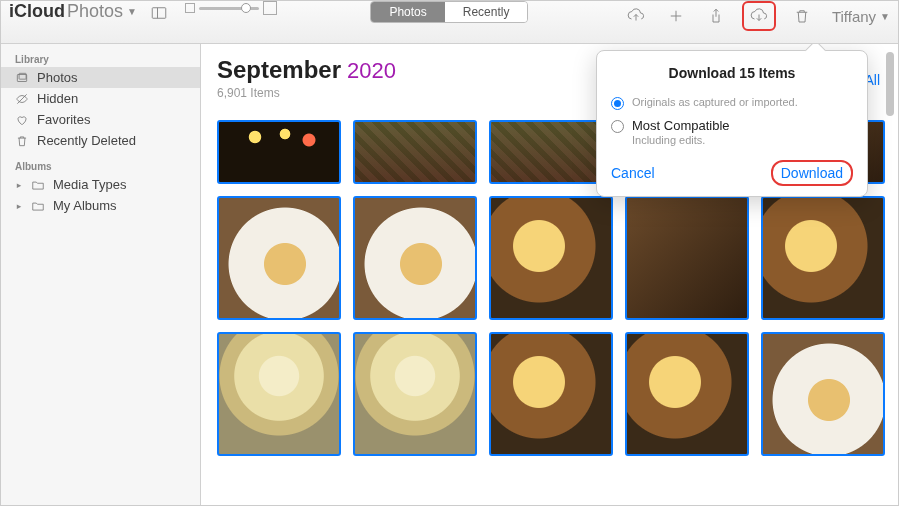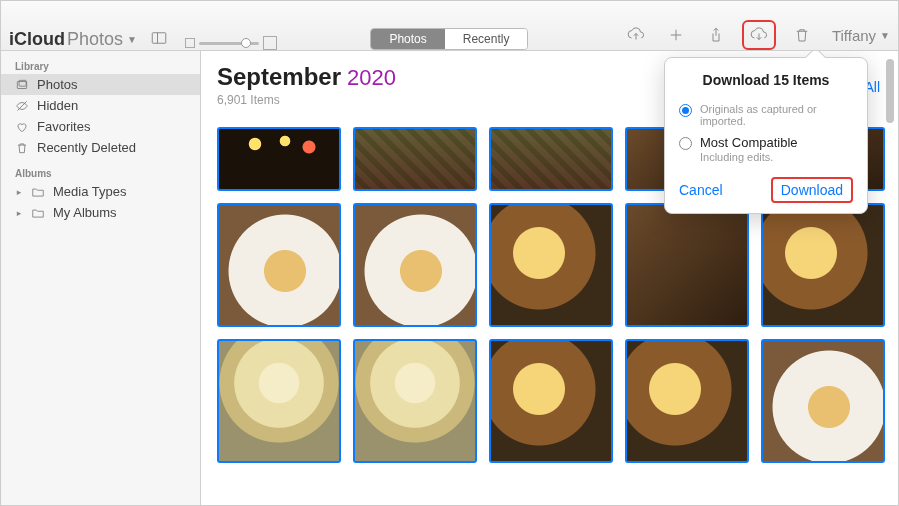--- a/index.html
+++ b/index.html
@@ -1,18 +1,18 @@
 <!DOCTYPE html>
 <html><head>
 <meta charset="utf-8">
 <style>
 * { box-sizing: border-box; margin: 0; padding: 0; font-family: -apple-system, BlinkMacSystemFont, "Segoe UI", Helvetica, Arial, sans-serif; }
 body { width: 899px; height: 506px; overflow: hidden; background: #fff; border: 1px solid #ccc; }
 
-.toolbar { height: 50px; display: flex; align-items: flex-end; padding: 0 8px; border-bottom: 1px solid #d0d0d0; background: linear-gradient(#fafafa,#eee); gap: 8px; }
+.toolbar { height: 43px; display: flex; align-items: flex-start; padding: 0 8px; border-bottom: 1px solid #d0d0d0; background: linear-gradient(#fafafa,#eee); gap: 8px; }
 .app-title { font-size: 18px; color: #444; display:flex; align-items:center; gap:2px; }
 .app-title .bold { font-weight: 600; color:#333; }
 .app-title .light { color:#888; font-weight:400; }
 .chev { font-size:10px; color:#888; margin-left:2px; }
 
 .tb-btn { width:28px; height:24px; display:flex; align-items:center; justify-content:center; color:#888; border-radius:4px; cursor:pointer; }
 .tb-btn svg { width:18px; height:18px; stroke:#888; fill:none; stroke-width:1.3; }
 
 .zoom-ctrl { display:flex; align-items:center; gap:4px; margin-left:4px; }
 .zoom-track { width:60px; height:3px; background:#bbb; border-radius:2px; position:relative; }
@@ -47,32 +47,32 @@
 .grid { display:grid; grid-template-columns: repeat(5, 124px); gap:12px; }
 .thumb { width:124px; height:124px; border:2px solid #0a7aff; border-radius:3px; background:#222; position:relative; overflow:hidden; }
 .food { background: radial-gradient(circle at 40% 40%, #f6d478 0 25%, #8b5a2b 26% 55%, #3a2a18 56% 100%); }
 .food2 { background: radial-gradient(circle at 55% 55%, #e8c070 0 22%, #f3efe6 23% 60%, #7a5a3a 61% 100%); }
 .food3 { background: linear-gradient(135deg,#6b4a2a,#2e1e10); }
 .drink { background: radial-gradient(circle at 50% 35%, #f4edc8 0 20%, #eadfa8 21% 45%, #cbb97c 46% 60%, #9a916d 61% 100%); }
 .mural { background: repeating-linear-gradient(45deg,#b88,#b88 6px,#976 6px,#976 12px), linear-gradient(#8a6,#764); background-blend-mode: multiply; }
 .lights { background: radial-gradient(circle at 30% 25%,#ffe16b 0 6%,transparent 7%), radial-gradient(circle at 55% 20%,#ffe16b 0 6%,transparent 7%), radial-gradient(circle at 75% 30%,#ff6b4a 0 6%,transparent 7%), #1a1208; }
 .row1-short { height:64px; }
 
-.popover { position:absolute; top:6px; right:30px; width:204px; background:#fff; border:1px solid #ccc; border-radius:8px; box-shadow:0 6px 24px rgba(0,0,0,.18); padding:14px 14px 10px; font-size:13px; }
+.popover { position:absolute; top:6px; right:30px; width:272px; background:#fff; border:1px solid #ccc; border-radius:8px; box-shadow:0 6px 24px rgba(0,0,0,.18); padding:14px 14px 10px; font-size:13px; }
 .popover::before { content:""; position:absolute; top:-8px; right:44px; width:14px; height:14px; background:#fff; border-left:1px solid #ccc; border-top:1px solid #ccc; transform:rotate(45deg); }
 .pop-title { font-weight:600; text-align:center; margin-bottom:10px; color:#222; font-size:14px; }
 .pop-opt { display:flex; gap:8px; padding:4px 0; align-items:flex-start; cursor:pointer; }
 .pop-opt .radio { width:13px; height:13px; border-radius:50%; border:1px solid #888; margin-top:2px; flex-shrink:0; position:relative; }
 .pop-opt .radio.checked { border-color:#0a7aff; }
 .pop-opt .radio.checked::after { content:""; position:absolute; inset:2px; border-radius:50%; background:#0a7aff; }
 .pop-opt .lbl { color:#222; }
 .pop-opt .sub { color:#999; font-size:11px; margin-top:1px; }
 .pop-actions { display:flex; justify-content:space-between; align-items:center; margin-top:10px; }
 .pop-cancel { color:#0a7aff; font-size:14px; cursor:pointer; }
-.pop-download { color:#0a7aff; font-size:14px; cursor:pointer; border:2px solid #e53935; border-radius:4px; padding:3px 8px; }
+.pop-download { color:#0a7aff; font-size:14px; cursor:pointer; border:2px solid #e53935; border-radius:12px; padding:3px 8px; }
 
 .scrollbar { position:absolute; right:2px; top:0; bottom:0; width:12px; }
 .scroll-thumb { position:absolute; right:2px; top:8px; width:8px; height:64px; background:#c5c5c5; border-radius:4px; }
 
 </style>
 </head>
 <body>
 
 <div class="toolbar">
   <div class="app-title">

